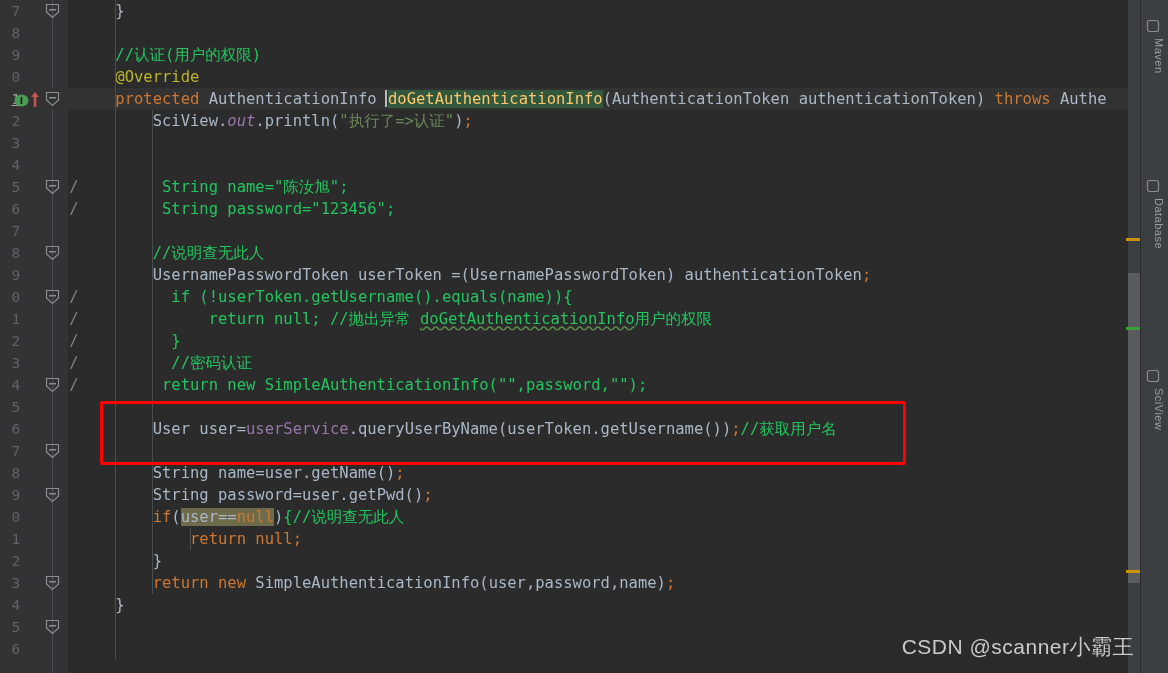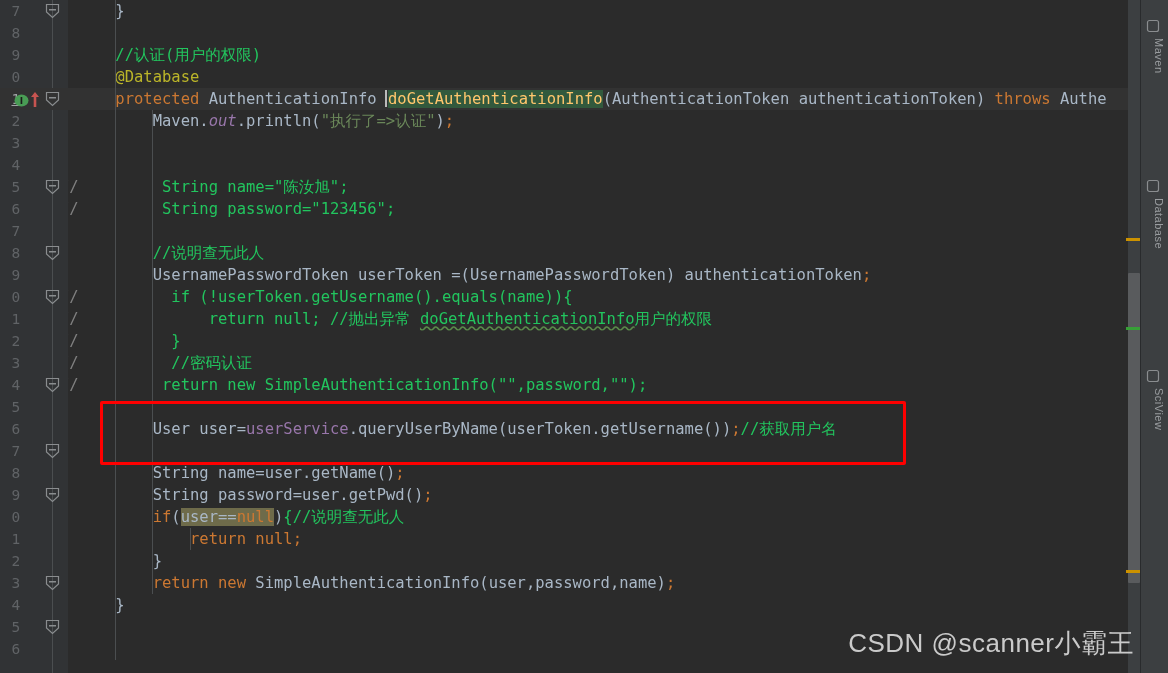--- a/index.html
+++ b/index.html
@@ -179,21 +179,21 @@
     right: 6px;
     width: 16px; height: 16px;
   }
 
   
   .watermark {
     position: absolute;
     right: 34px; bottom: 12px;
     color: #d8d8d8;
     font-family: "Liberation Sans", sans-serif;
-    font-size: 26px;
+    font-size: 21px;
     letter-spacing: 0.5px;
     z-index: 30;
     opacity: 0.92;
   }
 </style>
 </head>
 <body>
 
 <div id="app">
 
@@ -357,23 +357,23 @@
         <div class="grow">
           <span class="lnum">6</span>
         </div>
       </div>
   </div>
 
   <div class="code" id="code-area">
       <div class="cline" id="l7"><span class="iguide" style="left: 46.9px; top: 0px; height: 22px;"></span><span class="pun">    }</span></div>
       <div class="cline" id="l8"><span class="iguide" style="left: 46.9px; top: 0px; height: 22px;"></span><span> </span></div>
       <div class="cline" id="l9"><span class="iguide" style="left: 46.9px; top: 0px; height: 22px;"></span><span class="cmt">    //认证(用户的权限)</span></div>
-      <div class="cline" id="l10"><span class="iguide" style="left: 46.9px; top: 0px; height: 22px;"></span><span class="pun">    </span><span class="anno">@Database</span></div>
+      <div class="cline" id="l10"><span class="iguide" style="left: 46.9px; top: 0px; height: 22px;"></span><span class="pun">    </span><span class="anno">@Override</span></div>
       <div class="cline cur" id="l11"><span class="iguide" style="left: 46.9px; top: 0px; height: 22px;"></span><span class="pun">    </span><span class="kw">protected</span><span class="pun"> </span><span class="cls">AuthenticationInfo</span><span class="pun"> </span><span class="caret"></span><span class="mhl">doGetAuthenticationInfo</span><span class="pun">(</span><span class="cls">AuthenticationToken</span><span class="pun"> authenticationToken) </span><span class="kw">throws</span><span class="cls"> Authe</span></div>
-      <div class="cline" id="l12"><span class="iguide" style="left: 46.9px; top: 0px; height: 22px;"></span><span class="iguide" style="left: 84.3px; top: 0px; height: 22px;"></span><span class="pun">        Maven.</span><span class="fld">out</span><span class="pun">.println(</span><span class="str">"执行了=&gt;认证"</span><span class="pun">)</span><span class="semi">;</span></div>
+      <div class="cline" id="l12"><span class="iguide" style="left: 46.9px; top: 0px; height: 22px;"></span><span class="iguide" style="left: 84.3px; top: 0px; height: 22px;"></span><span class="pun">        SciView.</span><span class="fld">out</span><span class="pun">.println(</span><span class="str">"执行了=&gt;认证"</span><span class="pun">)</span><span class="semi">;</span></div>
       <div class="cline" id="l13"><span class="iguide" style="left: 46.9px; top: 0px; height: 22px;"></span><span class="iguide" style="left: 84.3px; top: 0px; height: 22px;"></span><span> </span></div>
       <div class="cline" id="l14"><span class="iguide" style="left: 46.9px; top: 0px; height: 22px;"></span><span class="iguide" style="left: 84.3px; top: 0px; height: 22px;"></span><span> </span></div>
       <div class="cline" id="l15"><span class="iguide" style="left: 46.9px; top: 0px; height: 22px;"></span><span class="iguide" style="left: 84.3px; top: 0px; height: 22px;"></span><span class="cmt">         String name="陈汝旭";</span></div>
       <div class="cline" id="l16"><span class="iguide" style="left: 46.9px; top: 0px; height: 22px;"></span><span class="iguide" style="left: 84.3px; top: 0px; height: 22px;"></span><span class="cmt">         String password="123456";</span></div>
       <div class="cline" id="l17"><span class="iguide" style="left: 46.9px; top: 0px; height: 22px;"></span><span class="iguide" style="left: 84.3px; top: 0px; height: 22px;"></span><span> </span></div>
       <div class="cline" id="l18"><span class="iguide" style="left: 46.9px; top: 0px; height: 22px;"></span><span class="iguide" style="left: 84.3px; top: 0px; height: 22px;"></span><span class="cmt">        //说明查无此人</span></div>
       <div class="cline" id="l19"><span class="iguide" style="left: 46.9px; top: 0px; height: 22px;"></span><span class="iguide" style="left: 84.3px; top: 0px; height: 22px;"></span><span class="pun">        </span><span class="cls">UsernamePasswordToken</span><span class="pun"> userToken =(</span><span class="cls">UsernamePasswordToken</span><span class="pun">) authenticationToken</span><span class="semi">;</span></div>
       <div class="cline" id="l20"><span class="iguide" style="left: 46.9px; top: 0px; height: 22px;"></span><span class="iguide" style="left: 84.3px; top: 0px; height: 22px;"></span><span class="cmt">          if (!userToken.getUsername().equals(name)){</span></div>
       <div class="cline" id="l21"><span class="iguide" style="left: 46.9px; top: 0px; height: 22px;"></span><span class="iguide" style="left: 84.3px; top: 0px; height: 22px;"></span><span class="cmt">              return null; //抛出异常 </span><span class="cmt typo">doGetAuthenticationInfo</span><span class="cmt">用户的权限</span></div>
       <div class="cline" id="l22"><span class="iguide" style="left: 46.9px; top: 0px; height: 22px;"></span><span class="iguide" style="left: 84.3px; top: 0px; height: 22px;"></span><span class="cmt">          }</span></div>

